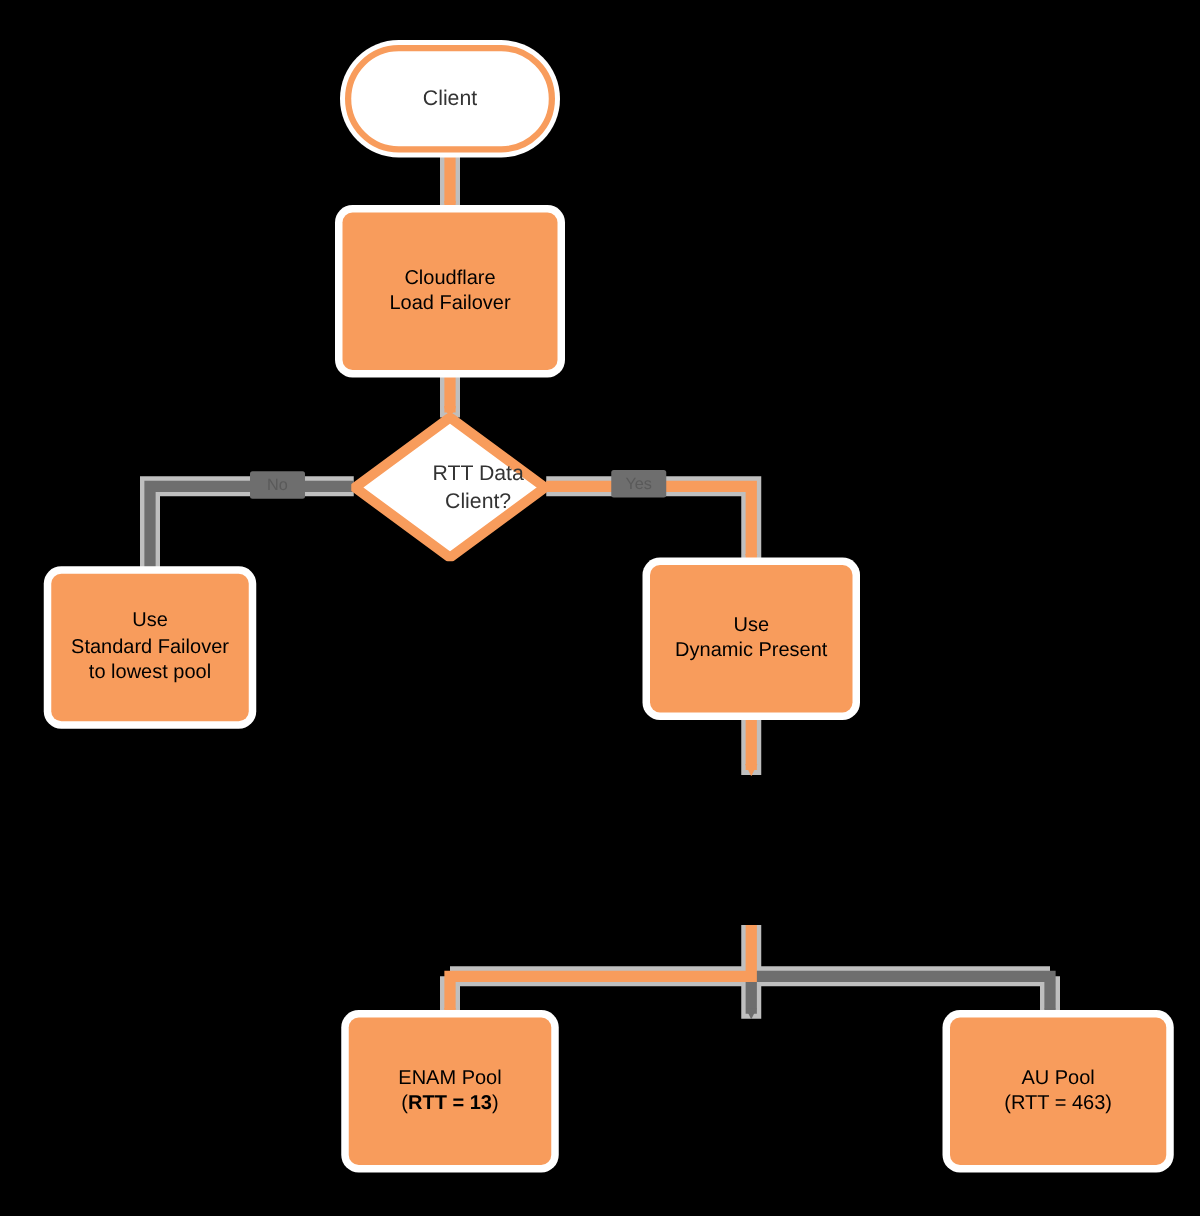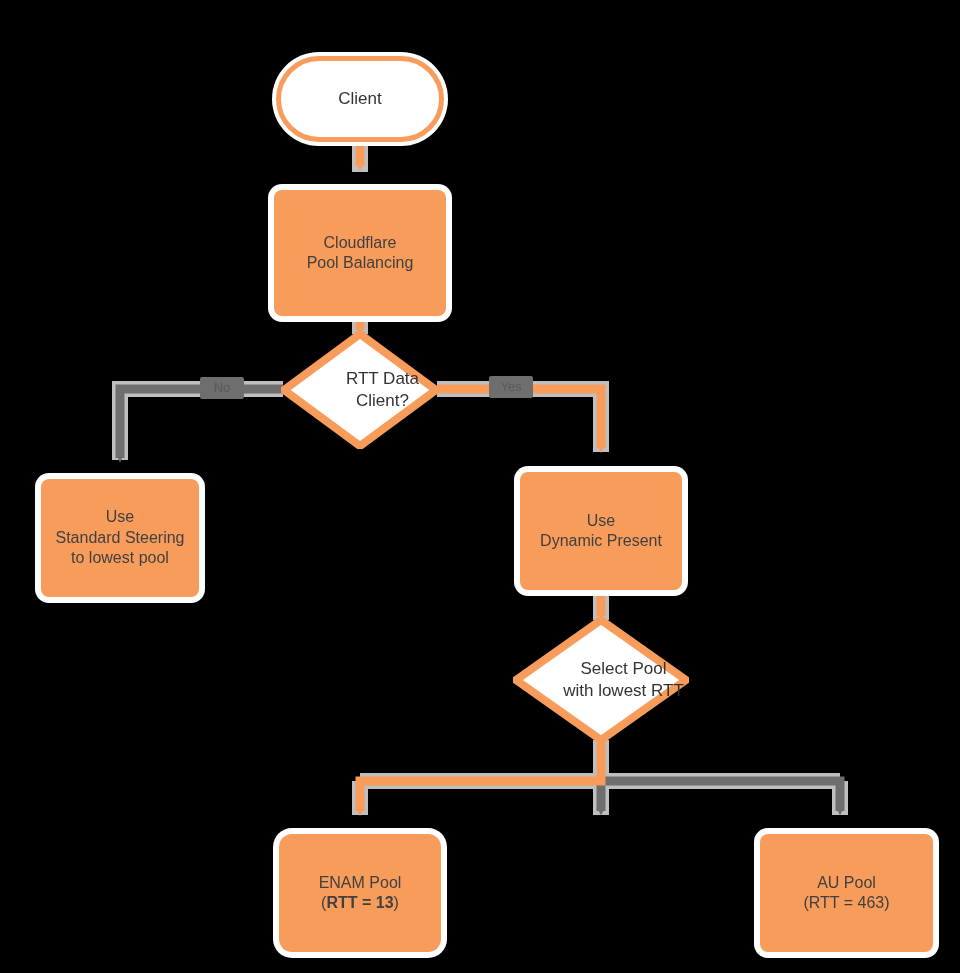--- a/index.html
+++ b/index.html
@@ -25,26 +25,25 @@
     height: 973px;
   }
   .node {
     position: absolute;
     box-sizing: border-box;
     display: flex;
     align-items: center;
     justify-content: center;
     text-align: center;
     line-height: 1.28;
-    margin-top: 20px;
   }
   
   .proc {
     background: #F89C5C;
-    color: #404040;
+    color: #000000;
     border-radius: 8px;
     font-size: 16px;
     box-shadow: 0 0 0 6px #FFFFFF;
   }
   .proc .l1, .proc .l2, .proc .l3 { display: block; }
   
   .terminator {
     background: #FFFFFF;
     color: #333333;
     border: 5px solid #F89C5C;
@@ -147,64 +146,53 @@
     </g>
   </svg>
 
   <div class="node terminator" style="left:276px; top:36px; width:168px; height:86px;">
     <span>Client</span>
   </div>
 
   <div class="node proc" style="left:274px; top:170px; width:172px; height:126px;">
     <div>
       <span class="l1">Cloudflare</span>
-      <span class="l2">Pool Balancing</span>
+      <span class="l2">Load Failover</span>
     </div>
   </div>
 
   <div class="decision-wrap" style="left:281px; top:331px; width:158px; height:118px;">
     <svg class="diamond-shape" viewBox="0 0 158 118" xmlns="http://www.w3.org/2000/svg">
       <polygon points="79,3 155,59 79,115 3,59" fill="#FFFFFF" stroke="#F89C5C" stroke-width="8" stroke-linejoin="miter"></polygon>
     </svg>
     <div class="decision-label">
       <div>
         <span>RTT Data</span>
         <span>Client?</span>
       </div>
     </div>
   </div>
 
   <div class="node proc" style="left:41px; top:459px; width:158px; height:118px;">
     <div>
       <span class="l1">Use</span>
-      <span class="l2">Standard Steering</span>
+      <span class="l2">Standard Failover</span>
       <span class="l3">to lowest pool</span>
     </div>
   </div>
 
   <div class="node proc" style="left:520px; top:452px; width:162px; height:118px;">
     <div>
       <span class="l1">Use</span>
       <span class="l2">Dynamic Present</span>
     </div>
   </div>
 
-  <div class="decision-wrap" style="left:513px; top:617px; width:176px; height:126px;">
-    <svg class="diamond-shape" viewBox="0 0 176 126" xmlns="http://www.w3.org/2000/svg">
-      <polygon points="88,3 173,63 88,123 3,63" fill="#FFFFFF" stroke="#F89C5C" stroke-width="8" stroke-linejoin="miter"></polygon>
-    </svg>
-    <div class="decision-label">
-      <div>
-        <span>Select Pool</span>
-        <span>with lowest RTT</span>
-      </div>
-    </div>
-  </div>
-
-  <div class="node proc" style="left:279px; top:814px; width:162px; height:118px;border-radius:13px;">
+
+  <div class="node proc" style="left:279px; top:814px; width:162px; height:118px;">
     <div>
       <span class="l1">ENAM Pool</span>
       <span class="l2"><span>(</span><span class="bold">RTT = 13</span><span>)</span></span>
     </div>
   </div>
 
 
   <div class="node proc" style="left:760px; top:814px; width:173px; height:118px;">
     <div>
       <span class="l1">AU Pool</span>

